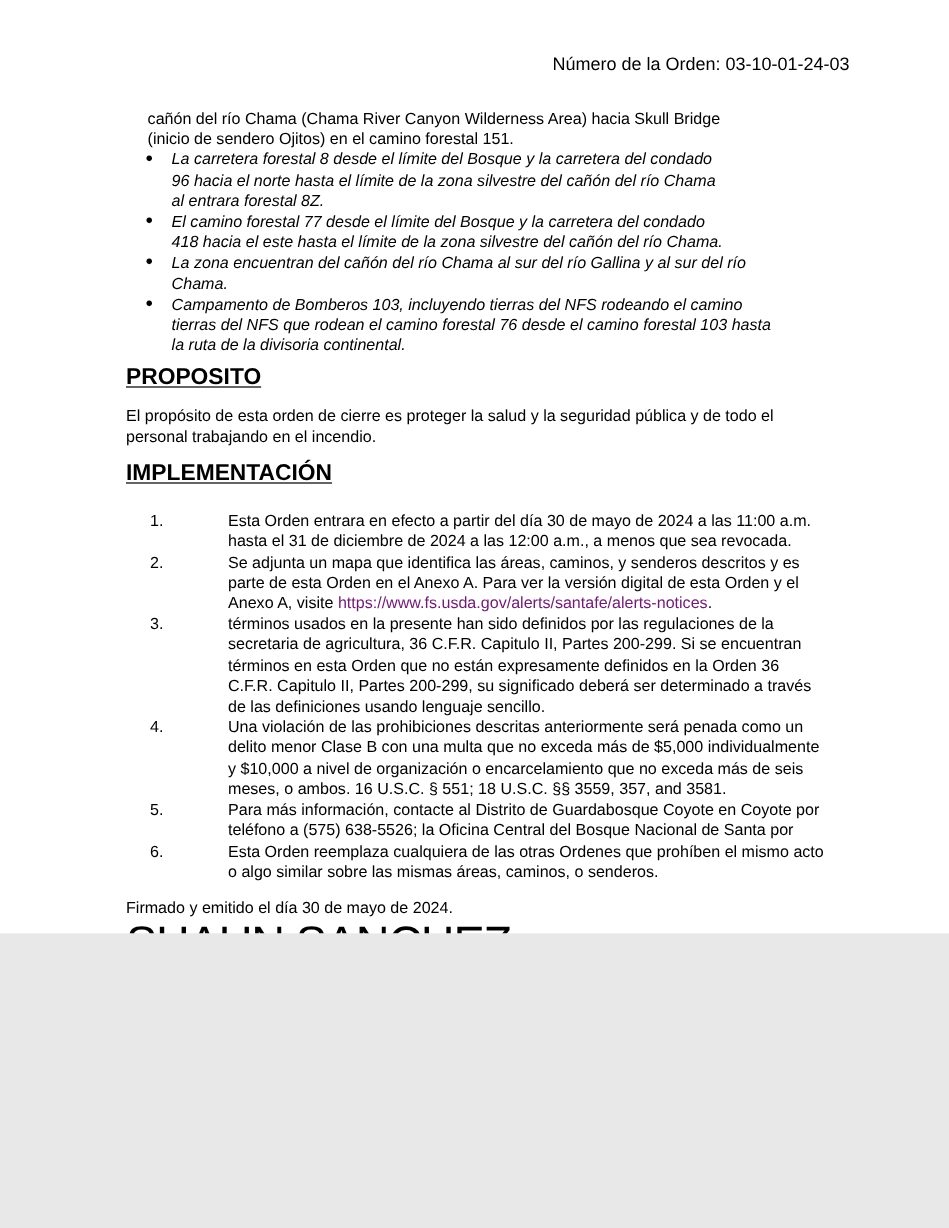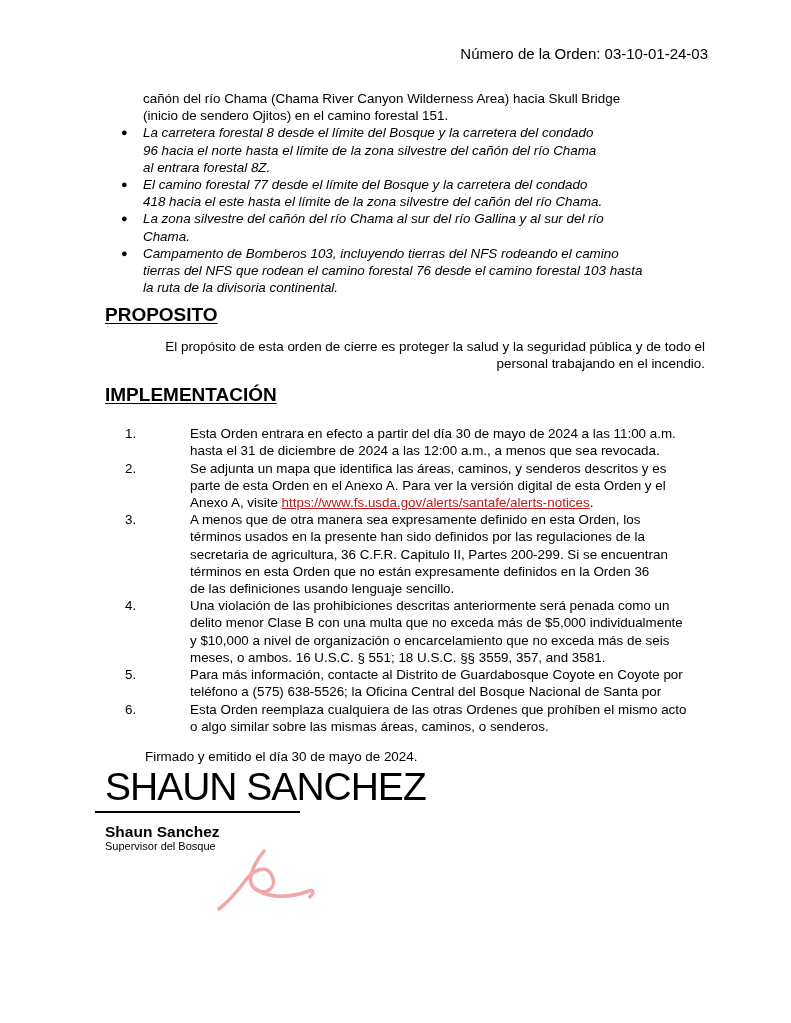--- a/index.html
+++ b/index.html
@@ -1,18 +1,18 @@
 <!DOCTYPE html>
 <html><head>
 <meta charset="utf-8">
 <style>
   html,body { margin:0; padding:0; background:#e8e8e8; }
   .page {
     position:relative;
-    width:791px; height:1023px;
+    width:791px; height:778px;
     margin:0 auto;
     background:#ffffff;
     font-family:"Liberation Sans", sans-serif;
     color:#000000;
     overflow:hidden;
   }
   .order-header {
     position:absolute;
     top:45px; right:83px;
     font-size:15px;
@@ -20,43 +20,43 @@
     white-space:nowrap;
   }
   .content {
     position:absolute;
     top:90px; left:105px;
     width:600px;
     font-size:13.4px;
     line-height:17.2px;
   }
   .tline { white-space:nowrap; }
-  .hang { margin-left:38px; }
+  .hang { margin-left:18px; }
   .bullet-item { display:flex; }
   .bullet-marker {
     flex:none; width:38px;
     padding-left:16px; box-sizing:border-box;
     font-size:11px; line-height:17.2px;
   }
   .bullet-body { flex:none;font-style:italic; }
   .heading {
     font-weight:bold;
     font-size:19px;
     text-decoration:underline;
     text-underline-offset:2px;
   }
   .heading-proposito { margin-top:10px; }
-  .para { margin-top:14px;text-align:right; }
+  .para { margin-top:14px; }
   .heading-implementacion { margin-top:14px; }
   .num-list { margin-top:22px; margin-left:20px; }
   .num-item { display:flex; }
   .num-marker { flex:none; width:25px; }
   .num-body { flex:none;margin-left:40px; }
-  .doc-link { color:#b91c1c; text-decoration:underline; cursor:pointer; }
-  .signed-statement { margin-top:13px;margin-left:40px; }
+  .doc-link { color:#701a75; cursor:pointer; }
+  .signed-statement { margin-top:13px; }
   .typed-name {
     font-size:39px;
     line-height:44px;
     letter-spacing:-1px;
     white-space:nowrap;
   }
   .sig-line {
     margin-top:2px;
     width:205px;
     border-top:2px solid #000000;
@@ -105,21 +105,21 @@
       <div class="bullet-item">
         <div class="bullet-marker">●</div>
         <div class="bullet-body">
           <div class="tline">El camino forestal 77 desde el límite del Bosque y la carretera del condado</div>
           <div class="tline">418 hacia el este hasta el límite de la zona silvestre del cañón del río Chama.</div>
         </div>
       </div>
       <div class="bullet-item">
         <div class="bullet-marker">●</div>
         <div class="bullet-body">
-          <div class="tline">La zona silvestre del cañón del río Chama al sur del río Gallina y al sur del río</div>
+          <div class="tline">La zona encuentran del cañón del río Chama al sur del río Gallina y al sur del río</div>
           <div class="tline">Chama.</div>
         </div>
       </div>
       <div class="bullet-item">
         <div class="bullet-marker">●</div>
         <div class="bullet-body">
           <div class="tline">Campamento de Bomberos 103, incluyendo tierras del NFS rodeando el camino</div>
           <div class="tline">tierras del NFS que rodean el camino forestal 76 desde el camino forestal 103 hasta</div>
           <div class="tline">la ruta de la divisoria continental.</div>
         </div>
@@ -146,24 +146,24 @@
         <div class="num-marker">2.</div>
         <div class="num-body">
           <div class="tline">Se adjunta un mapa que identifica las áreas, caminos, y senderos descritos y es</div>
           <div class="tline">parte de esta Orden en el Anexo A. Para ver la versión digital de esta Orden y el</div>
           <div class="tline"><span>Anexo A, visite </span><a class="doc-link">https://www.fs.usda.gov/alerts/santafe/alerts-notices</a><span>.</span></div>
         </div>
       </div>
       <div class="num-item">
         <div class="num-marker">3.</div>
         <div class="num-body">
-          <div class="tline">A menos que de otra manera sea expresamente definido en esta Orden, los</div>
           <div class="tline">términos usados en la presente han sido definidos por las regulaciones de la</div>
           <div class="tline">secretaria de agricultura, 36 C.F.R. Capitulo II, Partes 200-299. Si se encuentran</div>
           <div class="tline">términos en esta Orden que no están expresamente definidos en la Orden 36</div>
+          <div class="tline">C.F.R. Capitulo II, Partes 200-299, su significado deberá ser determinado a través</div>
           <div class="tline">de las definiciones usando lenguaje sencillo.</div>
         </div>
       </div>
       <div class="num-item">
         <div class="num-marker">4.</div>
         <div class="num-body">
           <div class="tline">Una violación de las prohibiciones descritas anteriormente será penada como un</div>
           <div class="tline">delito menor Clase B con una multa que no exceda más de $5,000 individualmente</div>
           <div class="tline">y $10,000 a nivel de organización o encarcelamiento que no exceda más de seis</div>
           <div class="tline">meses, o ambos. 16 U.S.C. § 551; 18 U.S.C. §§ 3559, 357, and 3581.</div>

